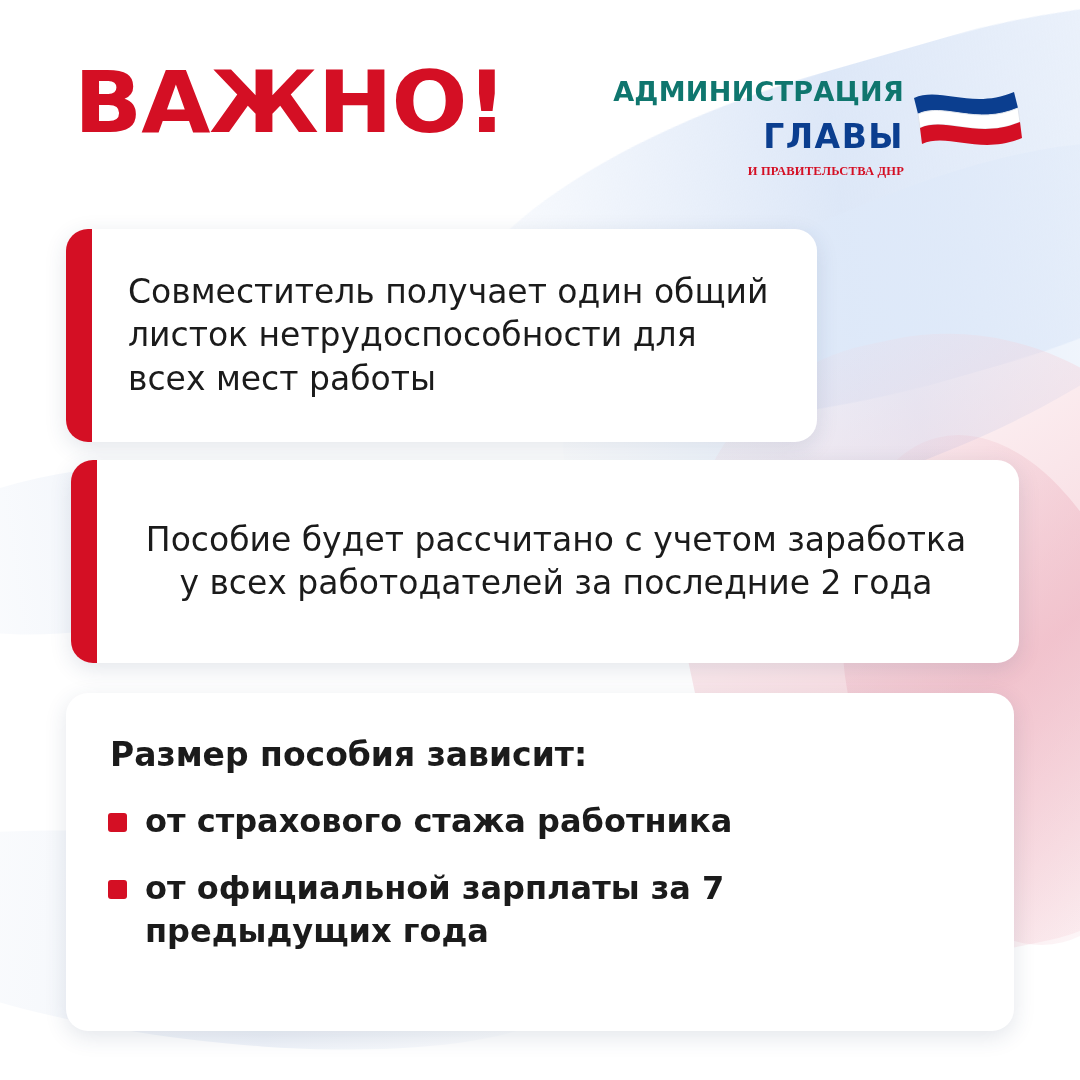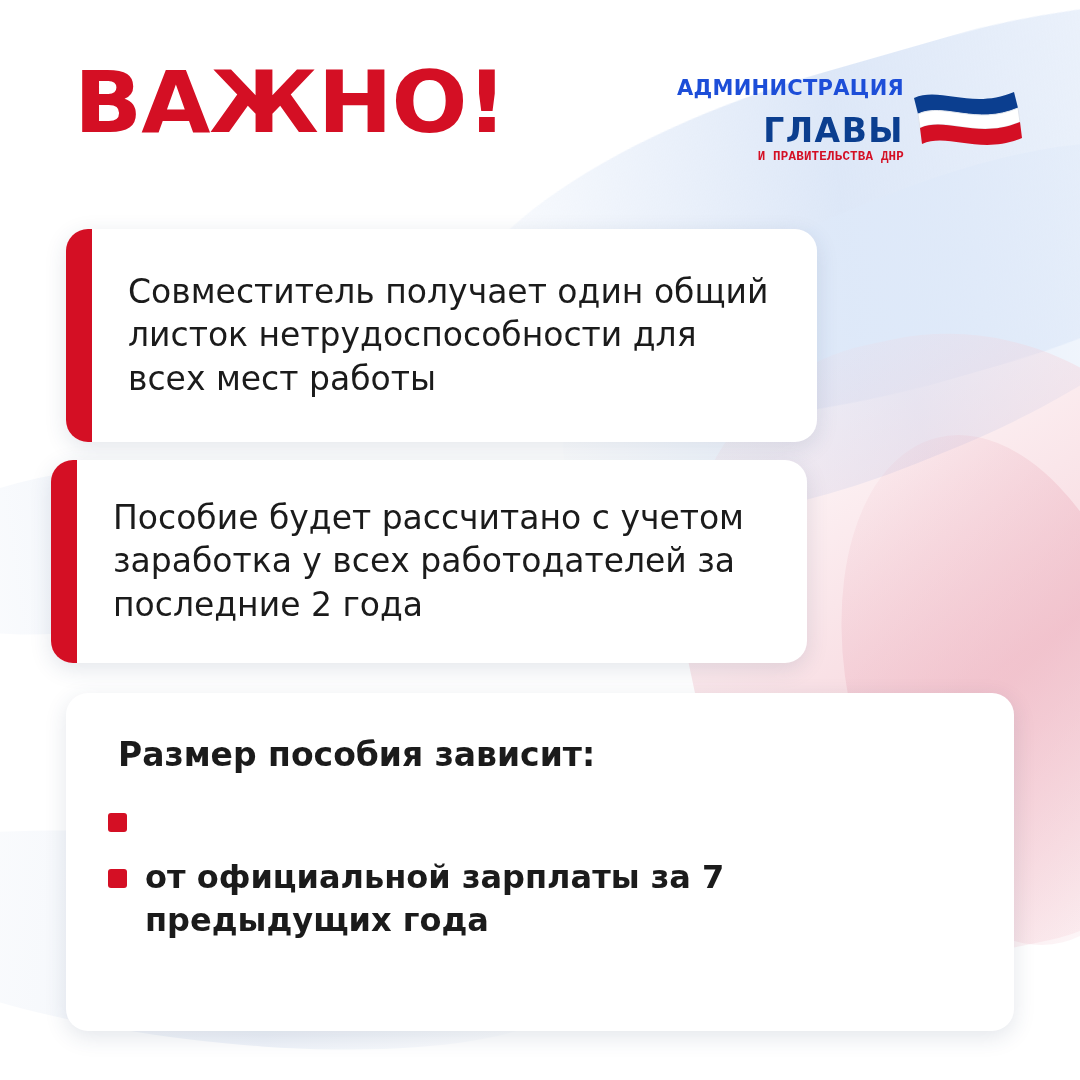--- a/index.html
+++ b/index.html
@@ -103,63 +103,63 @@
     margin-top: 14px;
   }
   .logo-text {
     text-align: right;
     line-height: 1;
     padding-top: 2px;
   }
   .logo-line1 {
     font-family: "DejaVu Sans", sans-serif;
     font-weight: 700;
-    font-size: 21px;
+    font-size: 27px;
     letter-spacing: 0.3px;
-    color: #1d4ed8;
+    color: #0f766e;
     text-transform: uppercase;
   }
   .logo-line2 {
     font-family: "DejaVu Sans", sans-serif;
     font-weight: 700;
     font-size: 33px;
     letter-spacing: 1.5px;
     color: #0b3e8f;
     text-transform: uppercase;
     margin-top: 15px;
   }
   .logo-line3 {
-    font-family: Liberation Mono, monospace;
+    font-family: Liberation Serif, serif;
     font-weight: 700;
     font-size: 12.5px;
     letter-spacing: 0.2px;
     color: #d40f24;
     text-transform: uppercase;
-    margin-top: 4px;
+    margin-top: 12px;
   }
   .logo-flag { width: 112px; height: 76px; margin-top: 6px; }
 
   
   .card {
     position: absolute;
     background: #ffffff;
     border-radius: 22px;
     box-shadow: 0 6px 22px rgba(40,60,100,0.13);
     overflow: hidden;
   }
   .card-accent::before {
     content: "";
     position: absolute;
     left: 0; top: 0; bottom: 0;
     width: 26px;
     background: #d40f24;
     border-radius: 13px 0 0 13px;
   }
   .card.c1 { left: 66px; top: 229px; width: 751px; height: 213px; }
-  .card.c2 { left: 51px; top: 460px; width: 756px; height: 203px; }
+  .card.c2 { left: 71px; top: 460px; width: 948px; height: 203px; text-align: center; }
   .card.c3 { left: 66px; top: 693px; width: 948px; height: 338px; }
 
   .card-text {
     font-family: "DejaVu Sans", sans-serif;
     font-size: 33px;
     line-height: 1.33;
     color: #1b1b1b;
     position: absolute;
     left: 62px;
     right: 40px;
@@ -171,21 +171,21 @@
   .card.c3 .c3-inner {
     position: absolute;
     left: 42px; right: 40px; top: 42px;
   }
   .c3-heading {
     font-family: "DejaVu Sans", sans-serif;
     font-weight: 700;
     font-size: 33px;
     color: #1b1b1b;
     margin-bottom: 26px;
-    margin-left: 10px;
+    margin-left: 2px;
   }
   .bullet-row {
     display: flex;
     align-items: flex-start;
     gap: 18px;
     margin-bottom: 24px;
   }
   .bullet-sq {
     width: 19px; height: 19px;
     background: #d40f24;
@@ -239,20 +239,21 @@
   <div class="card c2 card-accent">
     <div class="card-text">Пособие будет рассчитано с учетом заработка у всех работодателей за последние 2 года</div>
   </div>
 
   <div class="card c3">
     <div class="c3-inner">
       <div class="c3-heading">Размер пособия зависит:</div>
 
       <div class="bullet-row">
         <span class="bullet-sq"></span>
+        <span class="bullet-text">от страхового стажа работника</span>
       </div>
 
       <div class="bullet-row">
         <span class="bullet-sq"></span>
         <span class="bullet-text">от официальной зарплаты за 7 предыдущих года</span>
       </div>
     </div>
   </div>
 
 </div>

